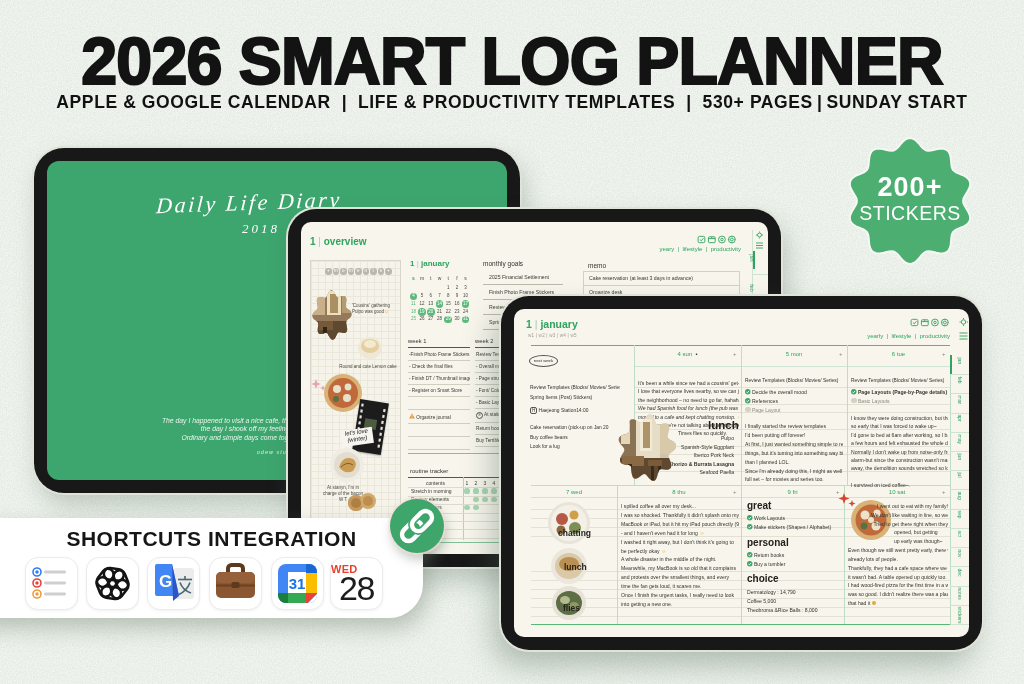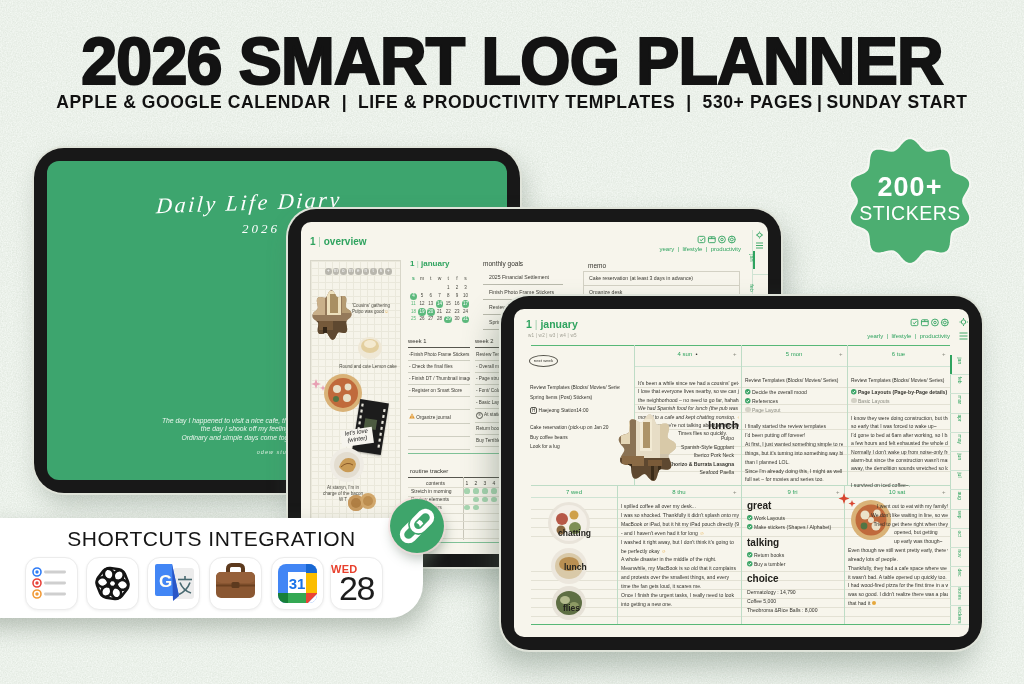--- a/index.html
+++ b/index.html
@@ -28,21 +28,21 @@
 
 <div class="abs" style="left:34px;top:148px;width:486px;height:345px;background:#181818;border-radius:30px;
      box-shadow:0 0 0 2px #dfe3d9, 5px 12px 24px rgba(90,110,95,0.33);">
 
   <div class="abs" style="left:13px;top:13px;width:460px;height:319px;background:#3da56e;border-radius:12px;overflow:hidden;">
 
     <div class="abs" style="left:0px;top:28px;width:460px;text-align:center;color:#fff;
          font-family:'Liberation Serif',serif;font-style:italic;font-size:22px;font-weight:400;letter-spacing:2.5px;transform:rotate(-2deg) translateX(-28px) skewX(-6deg);">Daily Life Diary</div>
 
     <div class="abs" style="left:0px;top:60px;width:460px;text-align:center;color:#fff;
-         font-family:'Liberation Serif',serif;font-style:italic;font-size:13px;letter-spacing:3px;transform:translateX(-16px);">2026</div>
+         font-family:'Liberation Serif',serif;font-style:italic;font-size:13px;letter-spacing:3px;transform:translateX(-16px);">2018</div>
 
     <div class="abs" style="left:0px;top:256px;width:460px;text-align:center;color:#ecf7ee;font-size:6.8px;line-height:8.3px;font-style:italic;">
       The day I happened to visit a nice cafe, the day I felt happy after a long time,<br>
       the day I shook off my feelings while taking a walk.<br>
       Ordinary and simple days come together to make me who I am.</div>
 
     <div class="abs" style="left:0px;top:288px;width:460px;text-align:center;color:#d8eedd;font-size:5.5px;letter-spacing:1px;font-style:italic;">odew studio</div>
   </div>
 </div>
 
@@ -311,21 +311,21 @@
       <span class="abs" style="left:163.4px;top:283.2px;width:5.2px;height:5.2px;border-radius:50%;background:#a6d5b0;"></span>
       <span class="abs" style="left:172.4px;top:283.2px;width:5.2px;height:5.2px;border-radius:50%;background:#a6d5b0;"></span>
 
     <div class="abs" style="left:107px;top:320px;width:120px;height:1px;background:#7fc297;"></div>
   </div>
   </div>
 
 <div class="abs" style="left:-40px;top:518px;width:463px;height:100px;background:#fff;border-radius:34px;
      box-shadow:4px 10px 22px rgba(100,115,100,0.4);"></div>
 
-<div class="abs" style="left:0px;top:527px;width:423px;text-align:center;font-weight:400;font-size:21px;
+<div class="abs" style="left:0px;top:527px;width:423px;text-align:center;font-weight:700;font-size:21px;
      letter-spacing:0.5px;color:#161616;">SHORTCUTS INTEGRATION</div>
 
 <div class="abs icbox" style="left:25px;top:557px;">
   <svg width="51" height="51" viewBox="0 0 51 51">
     <circle cx="11" cy="14" r="4" fill="none" stroke="#2f7cf6" stroke-width="1.6"></circle>
       <circle cx="11" cy="14" r="1.7" fill="#2f7cf6"></circle>
     <rect x="18" y="12.6" width="22" height="2.8" rx="1.4" fill="#cfcfcf"></rect>
     <circle cx="11" cy="25" r="4" fill="none" stroke="#e8433a" stroke-width="1.6"></circle>
       <circle cx="11" cy="25" r="1.7" fill="#e8433a"></circle>
     <rect x="18" y="23.6" width="22" height="2.8" rx="1.4" fill="#cfcfcf"></rect>
@@ -628,21 +628,21 @@
       <div><svg width="5.5" height="5.5" viewBox="0 0 10 10" style="vertical-align:-0.5px;">
             <circle cx="5" cy="5" r="5" fill="#3aa466"></circle>
             <path d="M2.6 5.4 L4.3 7 L7.5 3.4" stroke="#fff" stroke-width="1.7" fill="none"></path>
           </svg> Work Layouts</div>
       <div><svg width="5.5" height="5.5" viewBox="0 0 10 10" style="vertical-align:-0.5px;">
             <circle cx="5" cy="5" r="5" fill="#3aa466"></circle>
             <path d="M2.6 5.4 L4.3 7 L7.5 3.4" stroke="#fff" stroke-width="1.7" fill="none"></path>
           </svg> Make stickers (Shapes / Alphabet)</div>
     </div>
 
-    <div class="abs" style="left:233px;top:228px;font-size:10px;font-weight:700;color:#22211d;">talking</div>
+    <div class="abs" style="left:233px;top:228px;font-size:10px;font-weight:700;color:#22211d;">personal</div>
 
     <div class="abs" style="left:233px;top:242px;width:95px;font-size:5.1px;line-height:9.2px;overflow:hidden;white-space:nowrap;">
       <div><svg width="5.5" height="5.5" viewBox="0 0 10 10" style="vertical-align:-0.5px;">
             <circle cx="5" cy="5" r="5" fill="#3aa466"></circle>
             <path d="M2.6 5.4 L4.3 7 L7.5 3.4" stroke="#fff" stroke-width="1.7" fill="none"></path>
           </svg> Return books</div>
       <div><svg width="5.5" height="5.5" viewBox="0 0 10 10" style="vertical-align:-0.5px;">
             <circle cx="5" cy="5" r="5" fill="#3aa466"></circle>
             <path d="M2.6 5.4 L4.3 7 L7.5 3.4" stroke="#fff" stroke-width="1.7" fill="none"></path>
           </svg> Buy a tumbler</div>

